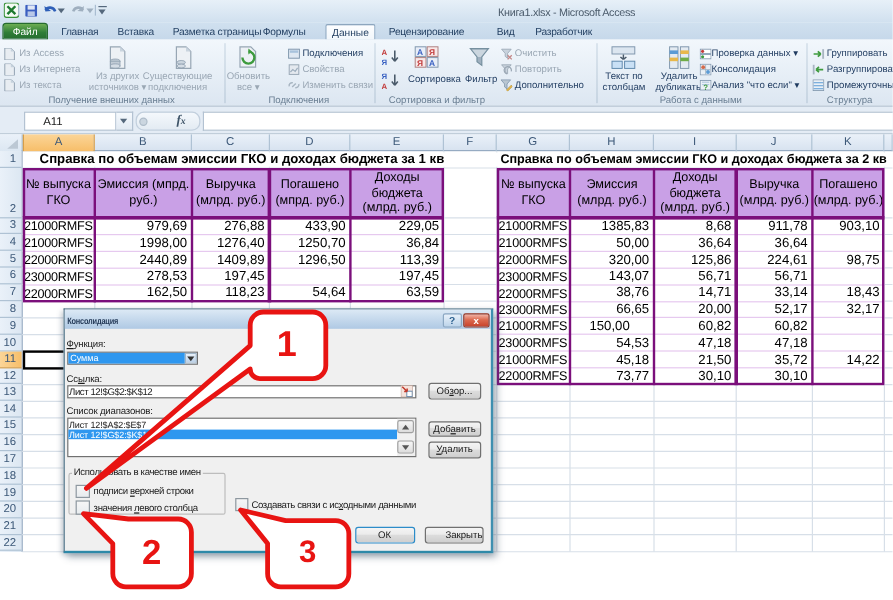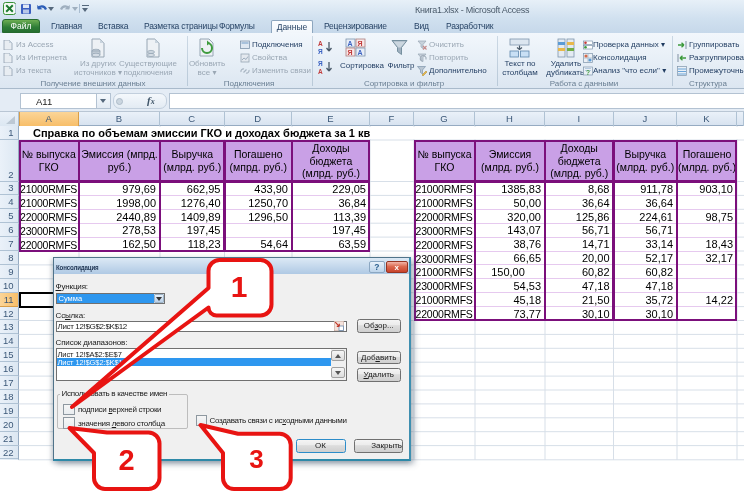--- a/index.html
+++ b/index.html
@@ -42,21 +42,21 @@
 <div class="ab" style="left:324px;top:21px;font-size:8.5px;letter-spacing:-0.2px;color:#1F3C5F;">Рецензирование</div>
 <div class="ab" style="left:414px;top:21px;font-size:8.5px;letter-spacing:-0.2px;color:#1F3C5F;">Вид</div>
 <div class="ab" style="left:446px;top:21px;font-size:8.5px;letter-spacing:-0.2px;color:#1F3C5F;">Разработчик</div>
 <div class="ab" style="left:0;top:33px;width:744px;height:56px;background:linear-gradient(#F2F7FC,#E6EEF6 55%,#DCE6F1);border-bottom:1px solid #A9BACB;"></div>
 <div class="ab" style="left:187px;top:36px;width:1px;height:50px;background:linear-gradient(#CBD8E4,#B9C9D8);"></div>
 <div class="ab" style="left:312px;top:36px;width:1px;height:50px;background:linear-gradient(#CBD8E4,#B9C9D8);"></div>
 <div class="ab" style="left:497px;top:36px;width:1px;height:50px;background:linear-gradient(#CBD8E4,#B9C9D8);"></div>
 <div class="ab" style="left:672px;top:36px;width:1px;height:50px;background:linear-gradient(#CBD8E4,#B9C9D8);"></div>
 <div class="ab" style="left:13px;top:79px;width:160px;text-align:center;font-size:8px;color:#697E92;">Получение внешних данных</div>
 <div class="ab" style="left:169px;top:79px;width:160px;text-align:center;font-size:8px;color:#697E92;">Подключения</div>
-<div class="ab" style="left:324px;top:79px;width:160px;text-align:center;font-size:8px;color:#697E92;">Сортировка и фильтр</div>
+<div class="ab" style="left:324px;top:79px;width:160px;text-align:left;font-size:8px;color:#697E92;">Сортировка и фильтр</div>
 <div class="ab" style="left:504px;top:79px;width:160px;text-align:center;font-size:8px;color:#697E92;">Работа с данными</div>
 <div class="ab" style="left:628px;top:79px;width:160px;text-align:center;font-size:8px;color:#697E92;">Структура</div>
 <svg class="ab" style="left:3px;top:40px;" width="10" height="10" viewBox="0 0 10 10">
       <path d="M1 0 h5 l3 3 v7 h-8 z" fill="#E8EDF2" stroke="#8FA0B0" stroke-width="0.8"></path>
       <path d="M6 0 l3 3 h-3 z" fill="#C6D2DD"></path>
     </svg>
 <div class="ab" style="left:16px;top:40px;font-size:8px;color:#9AA7B4;white-space:nowrap;">Из Access</div>
 <svg class="ab" style="left:3px;top:53px;" width="10" height="10" viewBox="0 0 10 10">
       <path d="M1 0 h5 l3 3 v7 h-8 z" fill="#E8EDF2" stroke="#8FA0B0" stroke-width="0.8"></path>
       <path d="M6 0 l3 3 h-3 z" fill="#C6D2DD"></path>
@@ -280,21 +280,21 @@
 <div class="ab" style="left:33px;top:127px;font-size:11px;font-weight:bold;color:#000;white-space:nowrap;">Справка по объемам эмиссии ГКО и доходах бюджета за 1 кв</div>
 <div class="ab" style="left:18.5px;top:140px;width:351.5px;height:111.5px;background:#fff;"></div>
 <div class="ab" style="left:18.5px;top:140px;width:351.5px;height:41.5px;background:#C9A0E6;"></div>
 <div class="ab" style="left:18.5px;top:140px;width:60.5px;height:41.5px;display:flex;align-items:center;justify-content:center;text-align:center;font-size:10.5px;line-height:12.5px;color:#000;">№ выпуска<br>ГКО</div>
 <div class="ab" style="left:79px;top:140px;width:81px;height:41.5px;display:flex;align-items:center;justify-content:center;text-align:center;font-size:10.5px;line-height:12.5px;color:#000;">Эмиссия (мпрд.<br>руб.)</div>
 <div class="ab" style="left:160px;top:140px;width:64.5px;height:41.5px;display:flex;align-items:center;justify-content:center;text-align:center;font-size:10.5px;line-height:12.5px;color:#000;">Выручка<br>(млрд. руб.)</div>
 <div class="ab" style="left:224.5px;top:140px;width:67.5px;height:41.5px;display:flex;align-items:center;justify-content:center;text-align:center;font-size:10.5px;line-height:12.5px;color:#000;">Погашено<br>(мпрд. руб.)</div>
 <div class="ab" style="left:292px;top:140px;width:78px;height:41.5px;display:flex;align-items:center;justify-content:center;text-align:center;font-size:10.5px;line-height:12.5px;color:#000;">Доходы<br>бюджета<br>(млрд. руб.)</div>
 <div class="ab" style="left:20.0px;top:183.0px;width:57.5px;text-align:left;font-size:10.5px;letter-spacing:-0.2px;color:#000;white-space:nowrap;">21000RMFS</div>
 <div class="ab" style="left:79px;top:182.7px;width:77px;text-align:right;font-size:11px;color:#000;white-space:nowrap;">979,69</div>
-<div class="ab" style="left:160px;top:182.7px;width:60.5px;text-align:right;font-size:11px;color:#000;white-space:nowrap;">662,95</div>
+<div class="ab" style="left:160px;top:182.7px;width:60.5px;text-align:right;font-size:11px;color:#000;white-space:nowrap;">276,88</div>
 <div class="ab" style="left:224.5px;top:182.7px;width:63.5px;text-align:right;font-size:11px;color:#000;white-space:nowrap;">433,90</div>
 <div class="ab" style="left:292px;top:182.7px;width:74px;text-align:right;font-size:11px;color:#000;white-space:nowrap;">229,05</div>
 <div class="ab" style="left:20.0px;top:196.9px;width:57.5px;text-align:left;font-size:10.5px;letter-spacing:-0.2px;color:#000;white-space:nowrap;">21000RMFS</div>
 <div class="ab" style="left:79px;top:196.6px;width:77px;text-align:right;font-size:11px;color:#000;white-space:nowrap;">1998,00</div>
 <div class="ab" style="left:160px;top:196.6px;width:60.5px;text-align:right;font-size:11px;color:#000;white-space:nowrap;">1276,40</div>
 <div class="ab" style="left:224.5px;top:196.6px;width:63.5px;text-align:right;font-size:11px;color:#000;white-space:nowrap;">1250,70</div>
 <div class="ab" style="left:292px;top:196.6px;width:74px;text-align:right;font-size:11px;color:#000;white-space:nowrap;">36,84</div>
 <div class="ab" style="left:18.5px;top:194.9px;width:351.5px;height:1px;background:#E6C9EF;"></div>
 <div class="ab" style="left:20.0px;top:210.8px;width:57.5px;text-align:left;font-size:10.5px;letter-spacing:-0.2px;color:#000;white-space:nowrap;">22000RMFS</div>
 <div class="ab" style="left:79px;top:210.5px;width:77px;text-align:right;font-size:11px;color:#000;white-space:nowrap;">2440,89</div>
@@ -313,20 +313,21 @@
 <div class="ab" style="left:160px;top:238.29999999999998px;width:60.5px;text-align:right;font-size:11px;color:#000;white-space:nowrap;">118,23</div>
 <div class="ab" style="left:224.5px;top:238.29999999999998px;width:63.5px;text-align:right;font-size:11px;color:#000;white-space:nowrap;">54,64</div>
 <div class="ab" style="left:292px;top:238.29999999999998px;width:74px;text-align:right;font-size:11px;color:#000;white-space:nowrap;">63,59</div>
 <div class="ab" style="left:18.5px;top:236.6px;width:351.5px;height:1px;background:#E6C9EF;"></div>
 <div class="ab" style="left:77.75px;top:140px;width:2.5px;height:111.5px;background:#7B0F7B;"></div>
 <div class="ab" style="left:158.75px;top:140px;width:2.5px;height:111.5px;background:#7B0F7B;"></div>
 <div class="ab" style="left:223.25px;top:140px;width:2.5px;height:111.5px;background:#7B0F7B;"></div>
 <div class="ab" style="left:290.75px;top:140px;width:2.5px;height:111.5px;background:#7B0F7B;"></div>
 <div class="ab" style="left:18.5px;top:180px;width:351.5px;height:2.5px;background:#7B0F7B;"></div>
 <div class="ab" style="left:18.5px;top:140px;width:351.5px;height:111.5px;border:2.5px solid #7B0F7B;"></div>
+<div class="ab" style="left:417px;top:127px;font-size:10.5px;font-weight:bold;color:#000;white-space:nowrap;">Справка по объемам эмиссии ГКО и доходах бюджета за 2 кв</div>
 <div class="ab" style="left:414px;top:140px;width:323px;height:180.5px;background:#fff;"></div>
 <div class="ab" style="left:414px;top:140px;width:323px;height:41.5px;background:#C9A0E6;"></div>
 <div class="ab" style="left:414px;top:140px;width:61px;height:41.5px;display:flex;align-items:center;justify-content:center;text-align:center;font-size:10.5px;line-height:12.5px;color:#000;">№ выпуска<br>ГКО</div>
 <div class="ab" style="left:475px;top:140px;width:70px;height:41.5px;display:flex;align-items:center;justify-content:center;text-align:center;font-size:10.5px;line-height:12.5px;color:#000;">Эмиссия<br>(млрд. руб.)</div>
 <div class="ab" style="left:545px;top:140px;width:68.5px;height:41.5px;display:flex;align-items:center;justify-content:center;text-align:center;font-size:10.5px;line-height:12.5px;color:#000;">Доходы<br>бюджета<br>(млрд. руб.)</div>
 <div class="ab" style="left:613.5px;top:140px;width:63.5px;height:41.5px;display:flex;align-items:center;justify-content:center;text-align:center;font-size:10.5px;line-height:12.5px;color:#000;">Выручка<br>(млрд. руб.)</div>
 <div class="ab" style="left:677px;top:140px;width:60px;height:41.5px;display:flex;align-items:center;justify-content:center;text-align:center;font-size:10.5px;line-height:12.5px;color:#000;">Погашено<br>(млрд. руб.)</div>
 <div class="ab" style="left:415.5px;top:183.0px;width:58px;text-align:left;font-size:10.5px;letter-spacing:-0.2px;color:#000;white-space:nowrap;">21000RMFS</div>
 <div class="ab" style="left:475px;top:182.7px;width:66px;text-align:right;font-size:11px;color:#000;white-space:nowrap;">1385,83</div>
 <div class="ab" style="left:545px;top:182.7px;width:64.5px;text-align:right;font-size:11px;color:#000;white-space:nowrap;">8,68</div>

